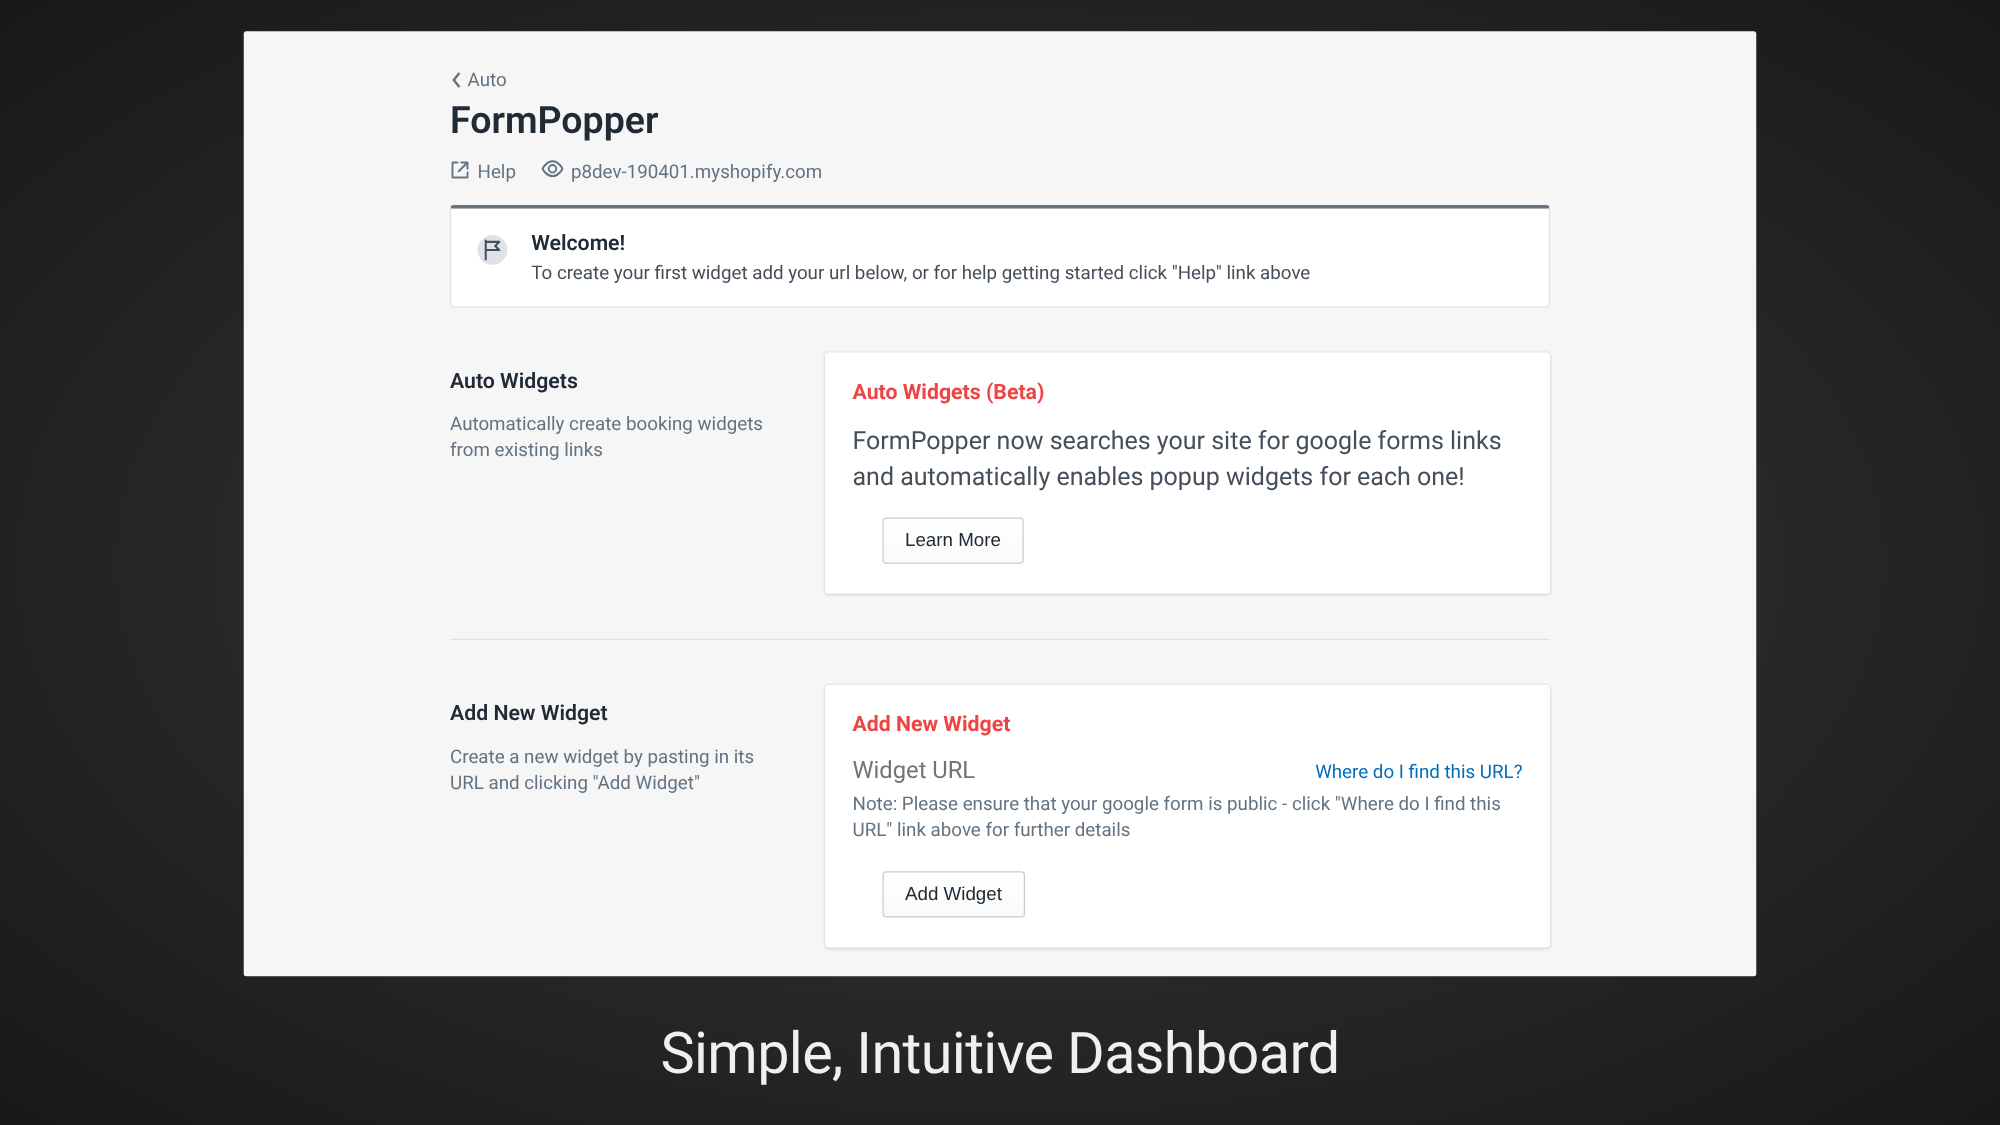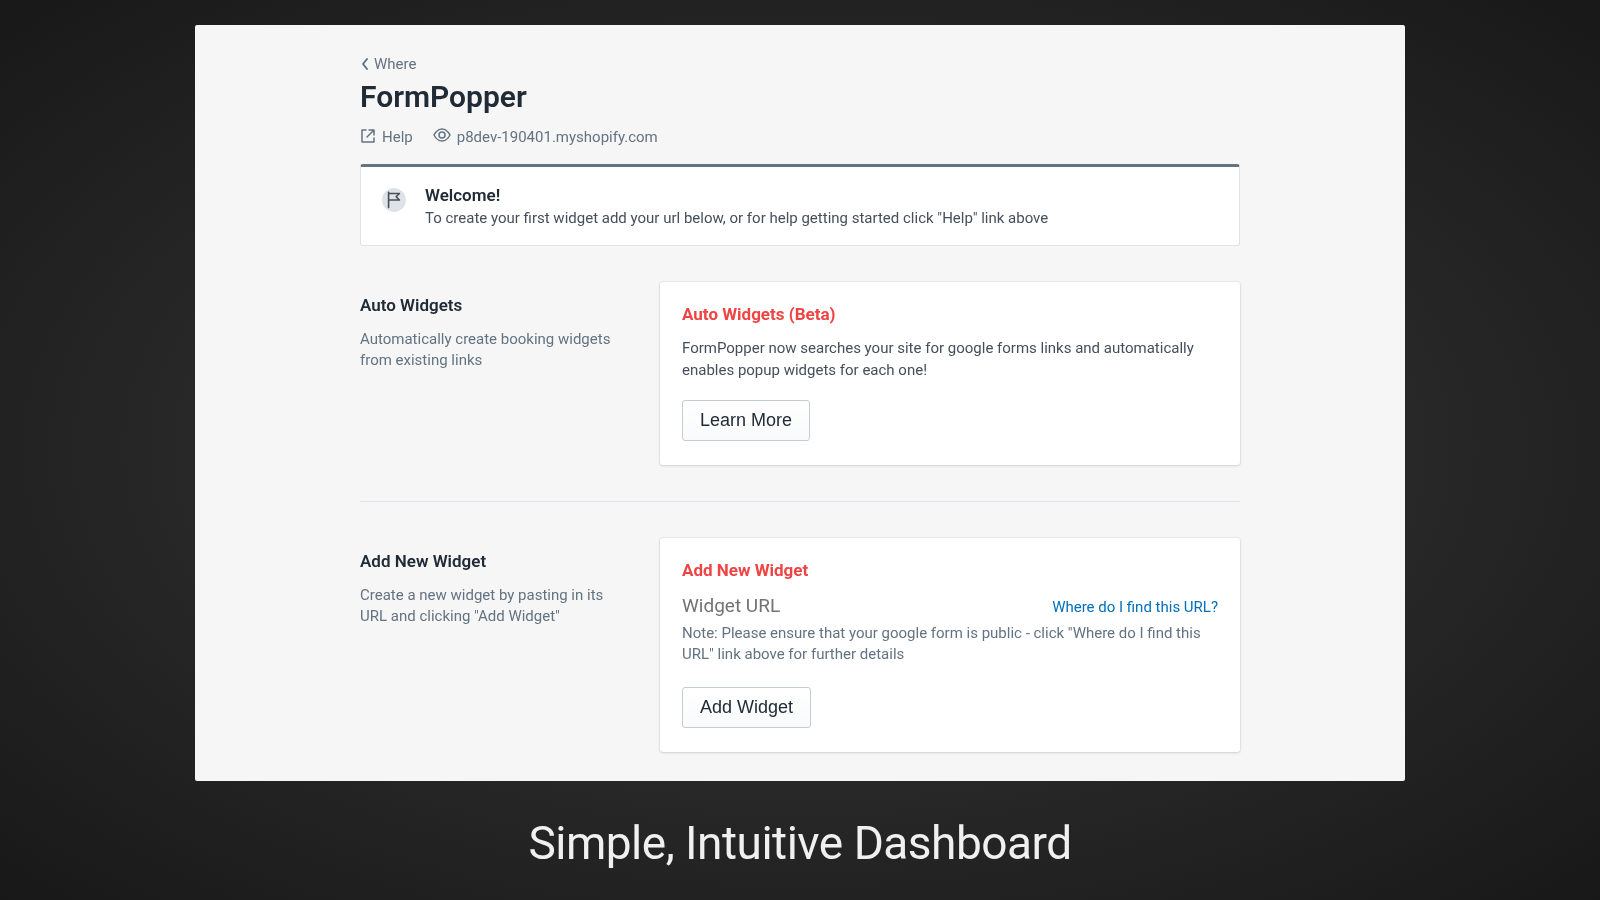--- a/index.html
+++ b/index.html
@@ -116,34 +116,35 @@
       box-shadow: 0 0 0 1px rgba(63,63,68,0.05), 0 1px 3px rgba(63,63,68,0.15);
       padding: 22px 22px 24px 22px;
     }
     .card-title {
       font-size: 17px;
       font-weight: 700;
       color: #ef4444;
       margin-bottom: 14px;
     }
     .card-desc {
-      font-size: 15px;
+      font-size: 20px;
       color: #454f5b;
       line-height: 1.45;
       margin-bottom: 18px;
     }
     .btn {
       display: inline-block;
       padding: 9px 17px;
       border: 1px solid #c4cdd5;
       border-radius: 3px;
       background: linear-gradient(to bottom, #fff, #f9fafb);
-      font-size: 18px;
-      color: #212b36;
-      cursor: pointer;
+      font-size: 15px;
+      color: #212b36;
+      cursor: pointer;
+      margin-left: 24px;
     }
     .form-label-row {
       display: flex;
       justify-content: space-between;
       align-items: baseline;
       margin-bottom: 6px;
     }
     .form-label {
       font-size: 19px;
       color: #737373;
@@ -186,21 +187,21 @@
 </head>
 <body>
 
 <div class="app-frame">
   <div class="app-content">
 
     <div class="breadcrumb">
       <svg width="10" height="14" viewBox="0 0 10 14">
         <path d="M7 2 L3 7 L7 12" stroke="#637381" stroke-width="2" fill="none" stroke-linecap="round" stroke-linejoin="round"></path>
       </svg>
-      <span>Where</span>
+      <span>Auto</span>
     </div>
 
     <h1 class="page-title">FormPopper</h1>
 
     <div class="header-links">
       <div class="header-link">
         <svg width="16" height="16" viewBox="0 0 16 16">
           <path d="M6 2 H2 V14 H14 V10 M9 2 H14 V7 M14 2 L7 9" stroke="#637381" stroke-width="1.5" fill="none" stroke-linecap="round" stroke-linejoin="round"></path>
         </svg>
         <span>Help</span>

